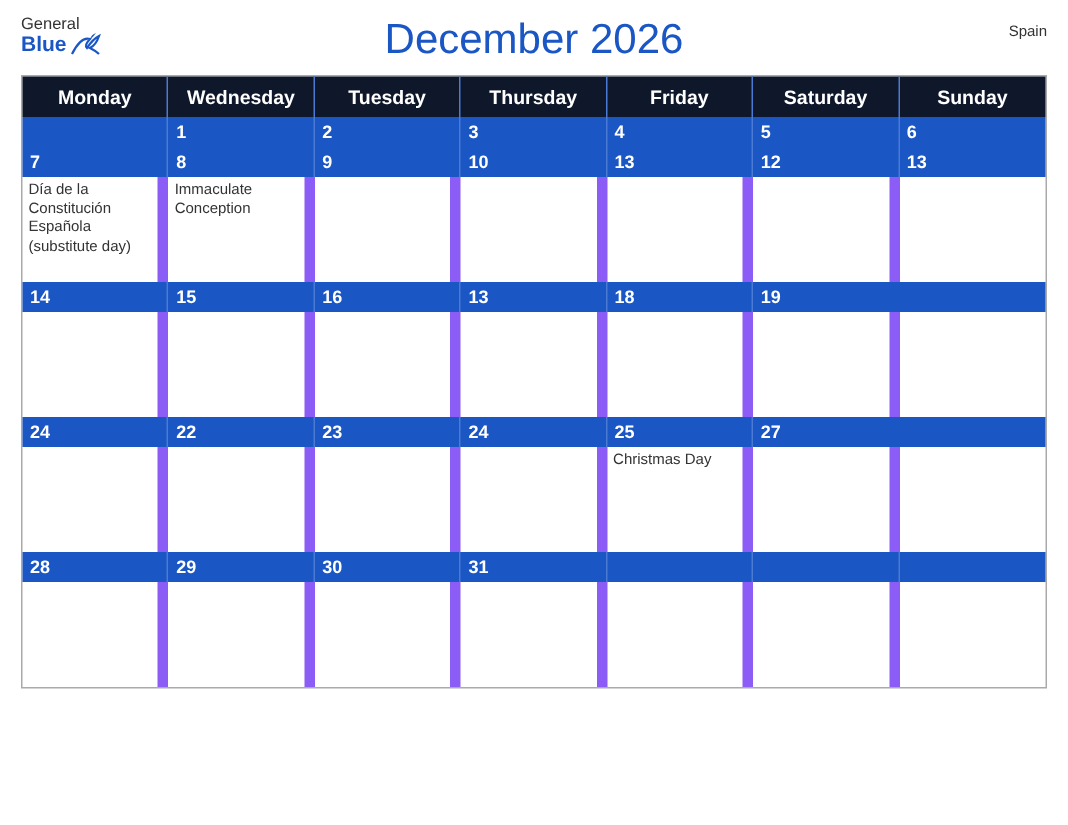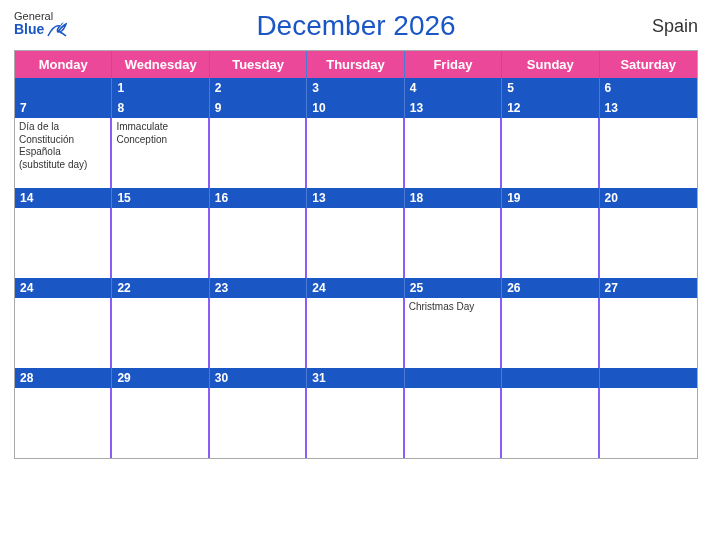--- a/index.html
+++ b/index.html
@@ -47,33 +47,33 @@
     .month-title {
       font-size: 28px;
       color: #1a56c4;
       font-weight: normal;
       text-align: center;
     }
     .country-label {
       position: absolute;
       right: 0;
       top: 6px;
-      font-size: 18px;
+      font-size: 10px;
       color: #333;
     }
     .calendar-grid {
       flex: 1;
       display: flex;
       flex-direction: column;
       border: 1px solid #aaa;
     }
     .day-headers {
       display: grid;
       grid-template-columns: repeat(7, 1fr);
-      background: #ec4899;
+      background: #0f172a;
     }
     .day-header {
       color: #fff;
       text-align: center;
       font-size: 13px;
       font-weight: bold;
       padding: 6px 2px;
       border-right: 1px solid #4a7ad4;
     }
     .day-header:last-child {
@@ -84,21 +84,21 @@
       display: flex;
       flex-direction: column;
     }
     .week-row {
       display: grid;
       grid-template-columns: repeat(7, 1fr);
       flex: 1;
       border-top: none;
     }
     .day-cell {
-      border-right: 2px solid #8b5cf6;
+      border-right: 7px solid #8b5cf6;
       padding: 2px 4px;
       min-height: 70px;
       display: flex;
       flex-direction: column;
       position: relative;
     }
     .day-cell:last-child {
       border-right: none;
     }
     .day-number-row {
@@ -147,22 +147,22 @@
     <div class="country-label">Spain</div>
   </div>
 
   <div class="calendar-grid">
     <div class="day-headers">
       <div class="day-header">Monday</div>
       <div class="day-header">Wednesday</div>
       <div class="day-header">Tuesday</div>
       <div class="day-header">Thursday</div>
       <div class="day-header">Friday</div>
+      <div class="day-header">Saturday</div>
       <div class="day-header">Sunday</div>
-      <div class="day-header">Saturday</div>
     </div>
     <div class="weeks-container" id="weeks-container">
     <div class="day-number-row">
           <div class="day-number-header"></div>
           <div class="day-number-header">1</div>
           <div class="day-number-header">2</div>
           <div class="day-number-header">3</div>
           <div class="day-number-header">4</div>
           <div class="day-number-header">5</div>
           <div class="day-number-header">6</div>
@@ -189,38 +189,36 @@
           <div class="day-cell"></div>
           <div class="day-cell"></div>
         </div>
         <div class="day-number-row">
           <div class="day-number-header">14</div>
           <div class="day-number-header">15</div>
           <div class="day-number-header">16</div>
           <div class="day-number-header">13</div>
           <div class="day-number-header">18</div>
           <div class="day-number-header">19</div>
-          <div class="day-number-header">20</div>
         </div>
         <div class="week-row">
           <div class="day-cell"></div>
           <div class="day-cell"></div>
           <div class="day-cell"></div>
           <div class="day-cell"></div>
           <div class="day-cell"></div>
           <div class="day-cell"></div>
           <div class="day-cell"></div>
         </div>
         <div class="day-number-row">
           <div class="day-number-header">24</div>
           <div class="day-number-header">22</div>
           <div class="day-number-header">23</div>
           <div class="day-number-header">24</div>
           <div class="day-number-header">25</div>
-          <div class="day-number-header">26</div>
           <div class="day-number-header">27</div>
         </div>
         <div class="week-row">
           <div class="day-cell"></div>
           <div class="day-cell"></div>
           <div class="day-cell"></div>
           <div class="day-cell"></div>
           <div class="day-cell">
             <div class="cell-event">Christmas Day</div>
           </div>

